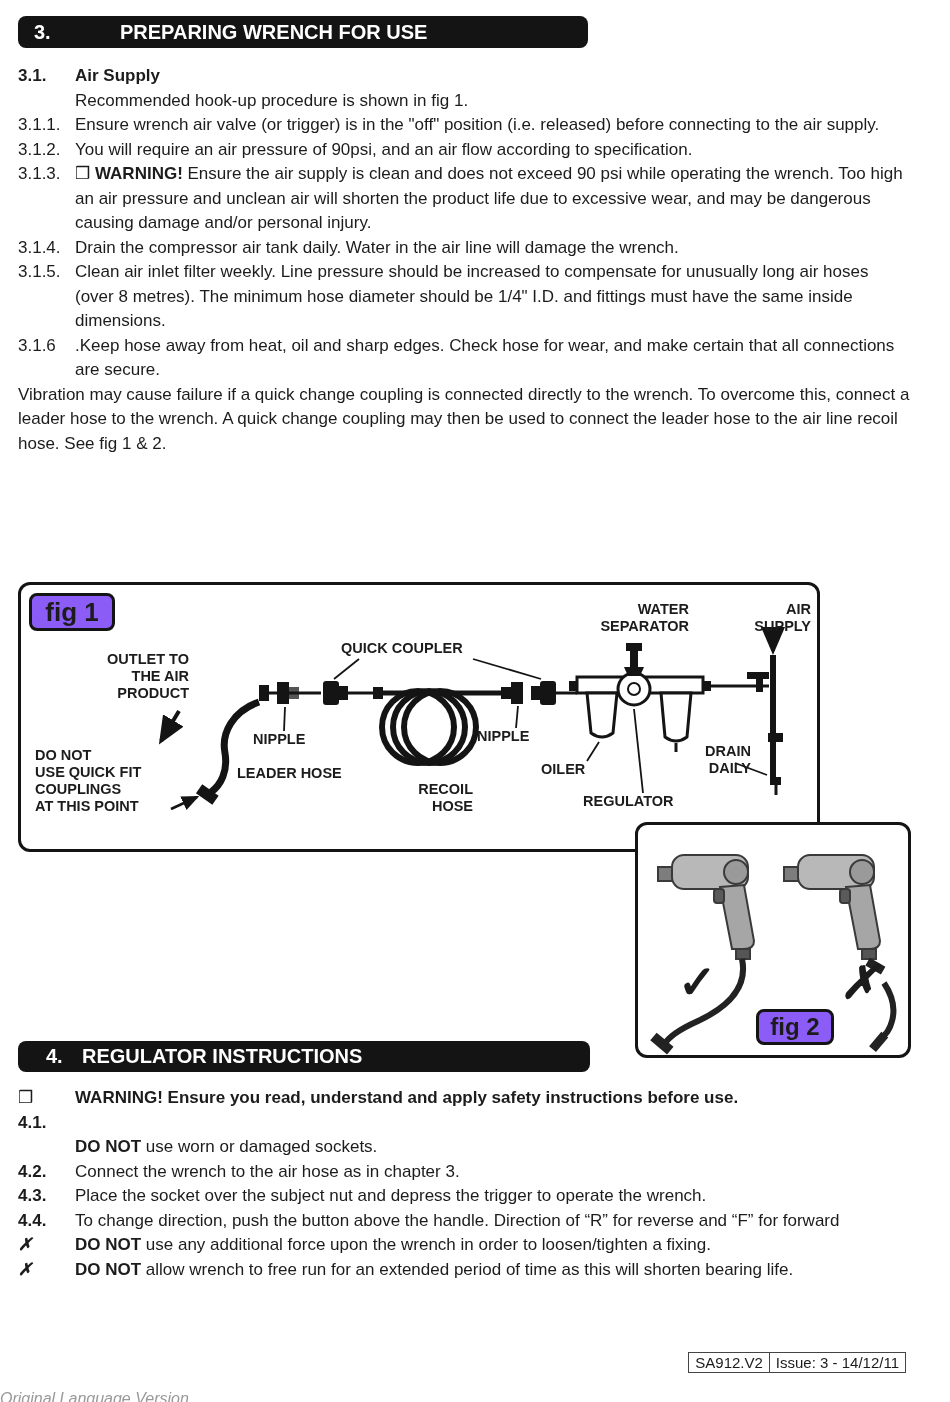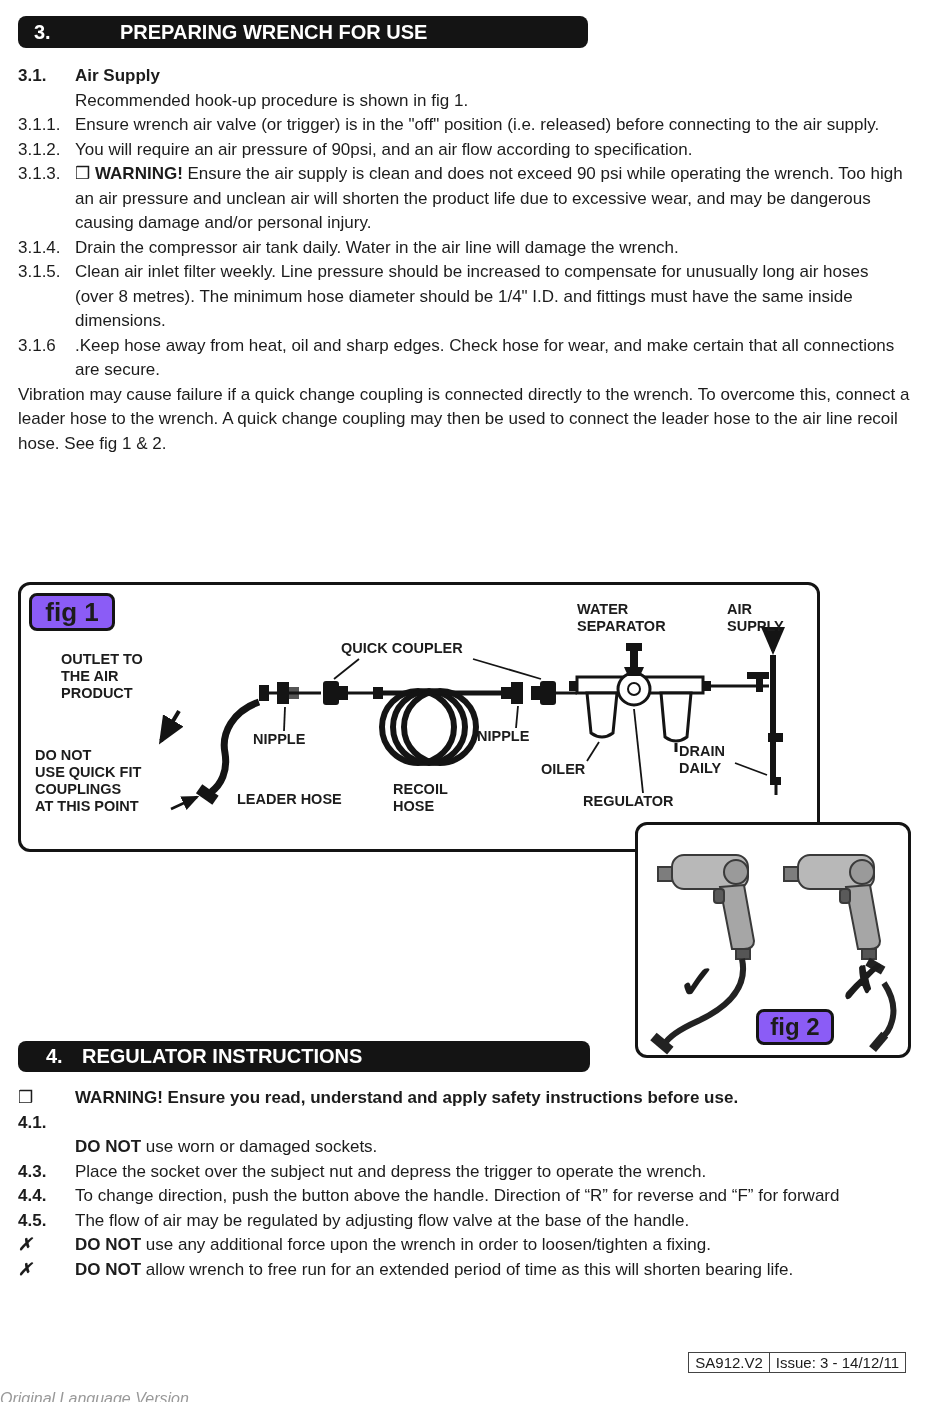--- a/index.html
+++ b/index.html
@@ -26,21 +26,21 @@
 
   .figbox { position:absolute; border:3px solid #141414; border-radius:12px; background:#fff; }
   #fig1 { left:18px; top:582px; width:802px; height:270px; }
   #fig2 { left:635px; top:822px; width:276px; height:236px; z-index:5; }
   .figtag { position:absolute; border:3px solid #141414; border-radius:8px; background:#8b5cf6;
     display:flex; align-items:center; justify-content:center; font-weight:bold; }
   #fig1-tag { left:8px; top:8px; width:86px; height:38px; font-size:26px; }
   #fig2-tag { left:118px; top:184px; width:78px; height:36px; font-size:24px; }
 
   .dlabel { position:absolute; font-weight:bold; font-size:14.5px; line-height:17px; white-space:pre-line; }
-  .center { text-align:left; }
+  .center { text-align:right; }
   .figsvg { position:absolute; left:0; top:0; }
 
   .mark { position:absolute; font-size:46px; font-weight:bold; }
 
   #footer-center { position:absolute; left:0; right:0; top:1354px; 
     font-size:16px; font-style:italic; color:#999;margin-top:36px; }
   #version-box { position:absolute; right:44px; top:1352px; display:flex; font-size:15px;
     border:1px solid #444; background:#fff; }
   #version-box span { padding:1px 6px; white-space:nowrap; }
   #version-issue { border-left:1px solid #444; }
@@ -194,21 +194,21 @@
     <div class="dlabel center" style="left:556px; top:16px; width:112px;">WATER
 SEPARATOR</div>
     <div class="dlabel center" style="left:706px; top:16px; width:84px;">AIR
 SUPPLY</div>
     <div class="dlabel" style="left:232px; top:146px;">NIPPLE</div>
     <div class="dlabel" style="left:456px; top:143px;">NIPPLE</div>
     <div class="dlabel" style="left:520px; top:176px;">OILER</div>
     <div class="dlabel center" style="left:658px; top:158px; width:72px;">DRAIN
 DAILY</div>
     <div class="dlabel" style="left:562px; top:208px;">REGULATOR</div>
-    <div class="dlabel" style="left:216px; top:206px;">LEADER HOSE</div>
+    <div class="dlabel" style="left:216px; top:180px;">LEADER HOSE</div>
     <div class="dlabel center" style="left:372px; top:196px; width:80px;">RECOIL
 HOSE</div>
     <div class="dlabel" style="left:14px; top:162px; width:140px;">DO NOT
 USE QUICK FIT
 COUPLINGS
 AT THIS POINT</div>
   </div>
 
   <div class="figbox" id="fig2">
     <svg class="figsvg" width="270" height="230" viewBox="0 0 270 230">
@@ -259,30 +259,30 @@
   <div class="textblock" id="sec4-list">
       <div class="li">
         <span class="num">❒</span>
         <span class="txt"><span class="b">WARNING! Ensure you read, understand and apply safety instructions before use.</span></span>
       </div>
       <div class="li">
         <span class="num b">4.1.</span>
         <span class="txt"><br><span class="b">DO NOT</span><span> use worn or damaged sockets.</span></span>
       </div>
       <div class="li">
+        <span class="num b">4.2.</span>
+        <span class="txt"><span>Connect the wrench to the air hose as in chapter 3.</span></span>
+      </div>
+      <div class="li">
         <span class="num b">4.3.</span>
         <span class="txt"><span>Place the socket over the subject nut and depress the trigger to operate the wrench.</span></span>
       </div>
       <div class="li">
         <span class="num b">4.4.</span>
         <span class="txt"><span>To change direction, push the button above the handle. Direction of “R” for reverse and “F” for forward</span></span>
-      </div>
-      <div class="li">
-        <span class="num b">4.5.</span>
-        <span class="txt"><span>The flow of air may be regulated by adjusting flow valve at the base of the handle.</span></span>
       </div>
       <div class="li">
         <span class="num b i">✗</span>
         <span class="txt"><span class="b">DO NOT</span><span> use any additional force upon the wrench in order to loosen/tighten a fixing.</span></span>
       </div>
       <div class="li">
         <span class="num b i">✗</span>
         <span class="txt"><span class="b">DO NOT</span><span> allow wrench to free run for an extended period of time as this will shorten bearing life.</span></span>
       </div>
     </div>

